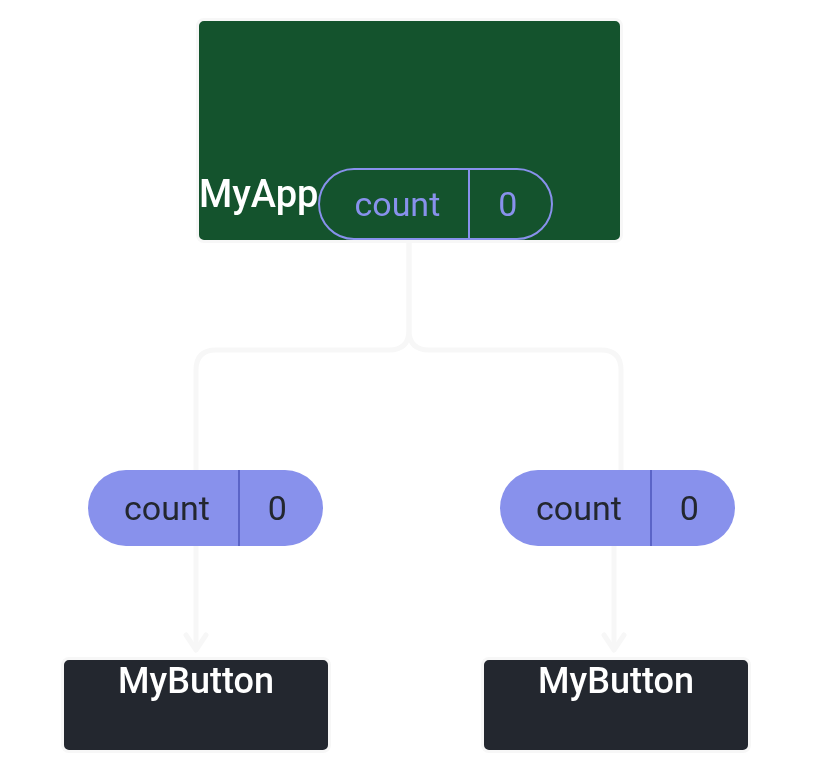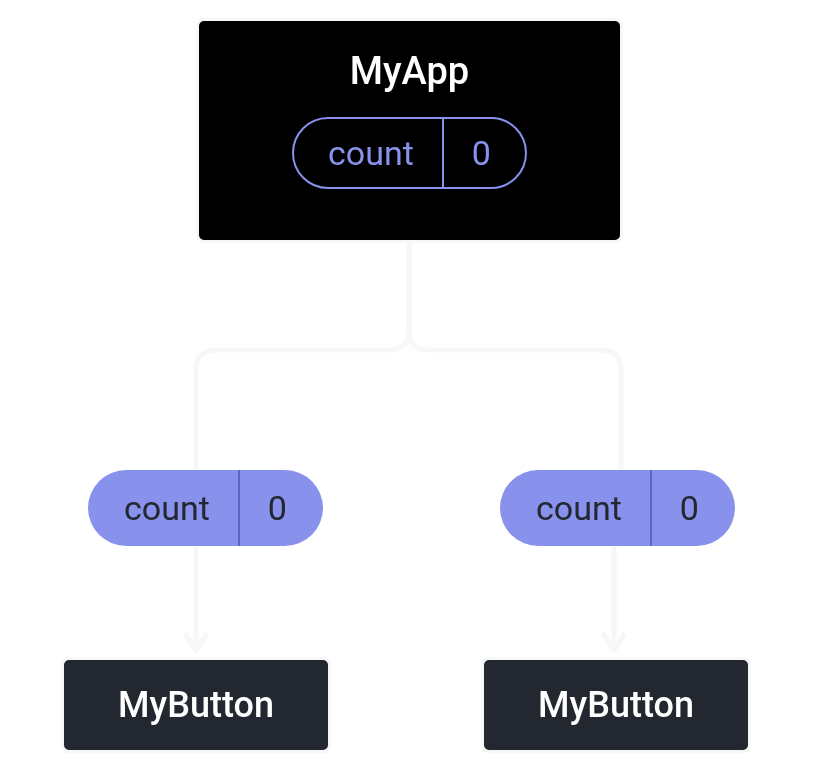--- a/index.html
+++ b/index.html
@@ -22,26 +22,26 @@
       height: 100%;
     }
 
     
     .parent-box {
       position: absolute;
       left: 196px;
       top: 18px;
       width: 427px;
       height: 225px;
-      background: #000000;
+      background: #14532d;
       border: 3px solid #f7f7f7;
       border-radius: 8px;
       display: flex;
-      flex-direction: column;
-      align-items: center;
+      flex-direction: row;
+      align-items: flex-end;
       justify-content: flex-start;
       padding-top: 28px;
     }
 
     .parent-title {
       color: #ffffff;
       font-size: 38px;
       font-weight: 500;
       margin-bottom: 24px;
     }
@@ -126,21 +126,20 @@
 
     
     .child-box {
       position: absolute;
       width: 270px;
       height: 96px;
       background: #23272f;
       border: 3px solid #f7f7f7;
       border-radius: 8px;
       display: flex;
-      align-items: center;
       justify-content: center;
     }
 
     .child-box .child-title {
       color: #ffffff;
       font-size: 36px;
       font-weight: 500;
     }
 
     .child-box.left {

